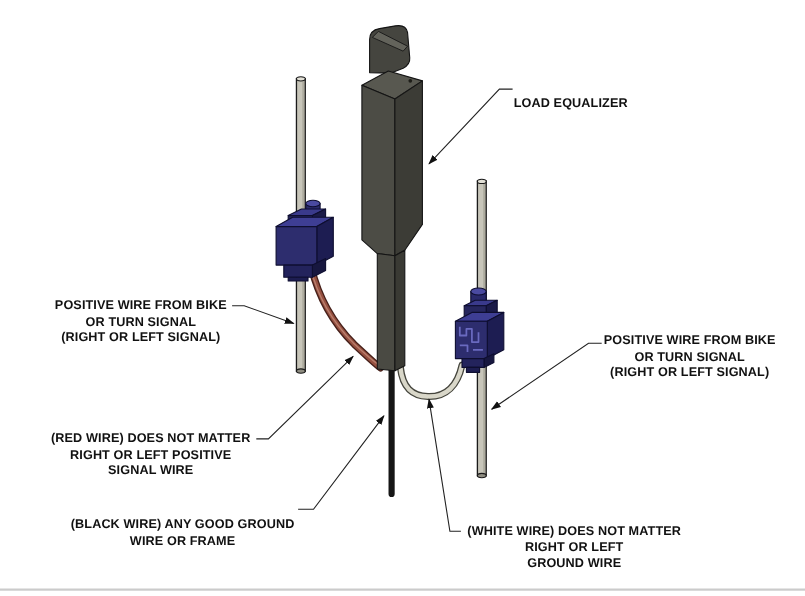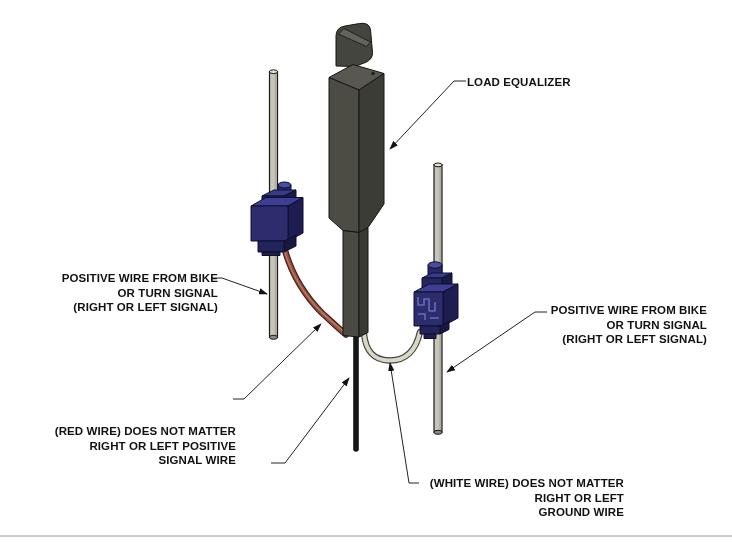--- a/index.html
+++ b/index.html
@@ -2,23 +2,23 @@
 <html><head>
 <meta charset="utf-8">
 <style>
   html,body{margin:0;padding:0;background:#ffffff;}
   #stage{
     position:relative;width:732px;height:542px;background:#ffffff;overflow:hidden;
     font-family:"Liberation Sans","DejaVu Sans",sans-serif;
   }
   .callout{
     position:absolute;font-weight:bold;font-size:11.5px;line-height:14.5px;
-    color:#111;text-align:right;white-space:pre-line;letter-spacing:0.1px;
+    color:#111;text-align:center;white-space:pre-line;letter-spacing:0.1px;
   }
-  .callout.single{white-space:nowrap;text-align:left;}
+  .callout.single{white-space:nowrap;text-align:left;margin-top:12px;}
   #footer-line{position:absolute;left:0;top:535px;width:732px;height:2px;background:#cbcbcb;}
   svg{position:absolute;left:0;top:0;}
 </style>
 </head>
 <body>
 
 <div id="stage">
 
   <svg width="732" height="542" viewBox="0 0 732 542">
     <defs>
@@ -108,24 +108,26 @@
       <polyline points="547,312 535,312 447,372" marker-end="url(#arrow)"></polyline>
     </g>
   </svg>
 
   <div class="callout single" style="left:467px;top:75px;">LOAD EQUALIZER</div>
 
   <div class="callout" style="left:38px;top:271px;width:180px;">POSITIVE WIRE FROM BIKE
 OR TURN SIGNAL
 (RIGHT OR LEFT SIGNAL)</div>
 
-  <div class="callout" style="left:38px;top:392px;width:198px;margin-top:32px;">(RED WIRE) DOES NOT MATTER
+  <div class="callout" style="left:38px;top:392px;width:198px;">(RED WIRE) DOES NOT MATTER
 RIGHT OR LEFT POSITIVE
 SIGNAL WIRE</div>
 
+  <div class="callout" style="left:60px;top:470px;width:212px;">(BLACK WIRE) ANY GOOD GROUND
+WIRE OR FRAME</div>
 
   <div class="callout" style="left:420px;top:476px;width:204px;">(WHITE WIRE) DOES NOT MATTER
 RIGHT OR LEFT
 GROUND WIRE</div>
 
   <div class="callout" style="left:547px;top:303px;width:160px;">POSITIVE WIRE FROM BIKE
 OR TURN SIGNAL
 (RIGHT OR LEFT SIGNAL)</div>
 
   <div id="footer-line"></div>

